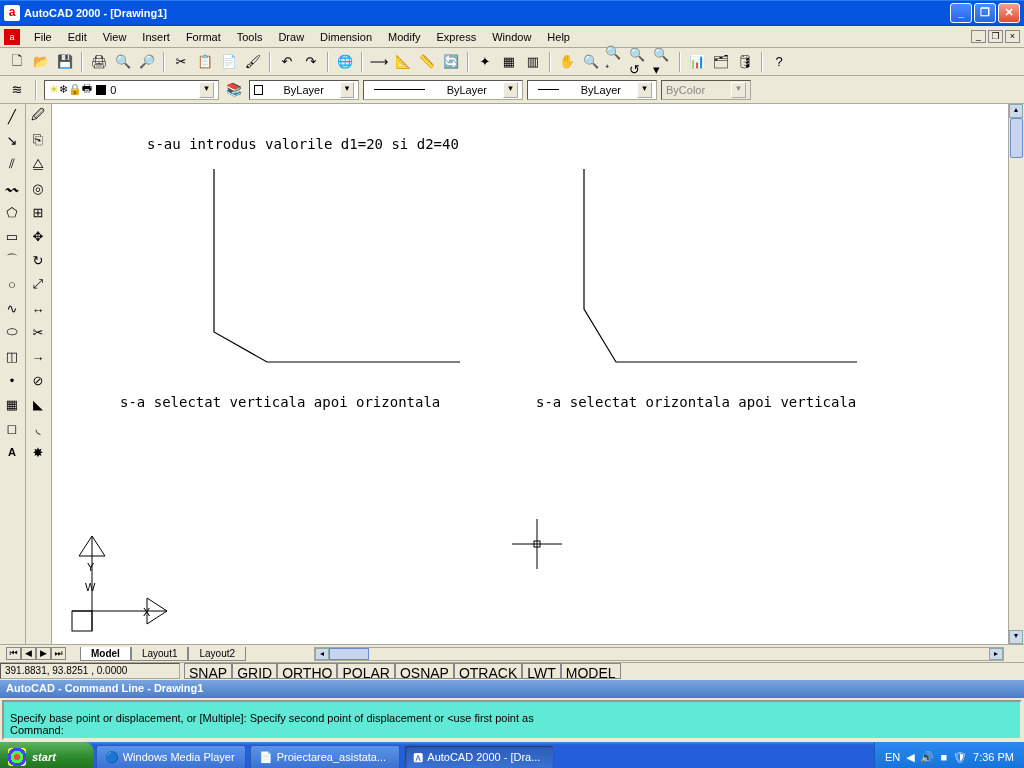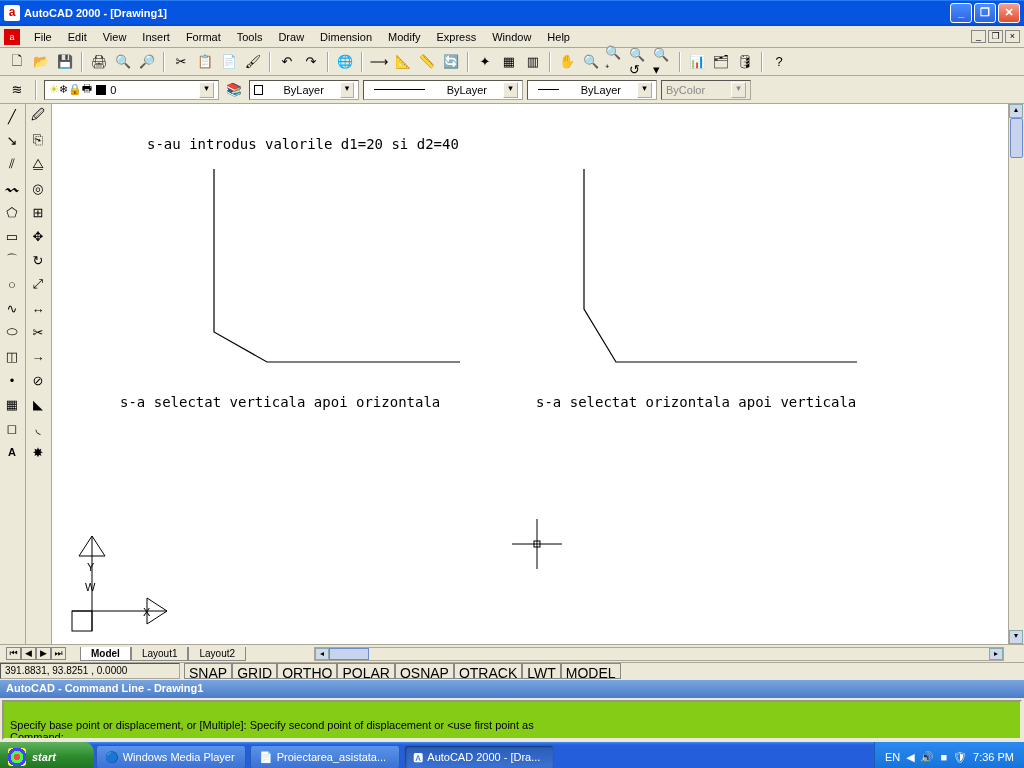--- a/index.html
+++ b/index.html
@@ -38,21 +38,21 @@
 .canvas-text { position: absolute; font-family: monospace; font-size: 14px; }
 .tabs-row { height: 18px; background: #ece9d8; display: flex; align-items: center; border-top: 1px solid #aca899; padding-left: 54px; }
 .tab { padding: 1px 10px; border: 1px solid #888; border-top: none; background: #ece9d8; font-size: 10px; }
 .tab.active { background: #fff; font-weight: bold; }
 .hscroll-track { flex: 1; margin-left: 260px; margin-right: 20px; height: 14px; background: #ece9d8; border: 1px solid #aca899; position: relative; }
 .coord-row { height: 18px; background: #ece9d8; display: flex; align-items: flex-start; border-top: 1px solid #aca899; }
 .coord-box { border: 1px inset #aca899; padding: 1px 4px; height: 16px; background: #ece9d8; font-size: 10px; }
 .status-btns { display: flex; margin-left: 4px; }
 .status-btn { border: 1px solid #888; padding: 1px 4px; height: 16px; font-size: 14px; background: #ece9d8; }
 .cmdline-title { height: 18px; background: linear-gradient(to bottom, #7aa5e0, #4a7cc8); color: #fff; font-size: 11px; padding: 2px 6px; font-weight: bold; }
-.cmdline-area { height: 40px; background: #84cc16; border: 2px inset #ece9d8; margin: 2px; padding: 17px 6px; font-family: monospace; font-size: 11px; overflow: hidden; }
+.cmdline-area { height: 40px; background: #5eead4; border: 2px inset #ece9d8; margin: 2px; padding: 10px 6px; font-family: monospace; font-size: 11px; overflow: hidden; }
 .taskbar { height: 30px; background: linear-gradient(to bottom, #3e8bf0 0%, #245edb 10%, #245edb 90%, #1246b8 100%); display: flex; align-items: center; }
 .start-btn { height: 30px; width: 94px; background: linear-gradient(to bottom, #5fb35f, #2d8a2d 50%, #1d6d1d); color: #fff; font-weight: bold; font-style: italic; font-size: 15px; display: flex; align-items: center; padding-left: 8px; border-radius: 0 10px 10px 0; }
 .start-btn::before { content: ""; width: 18px; height: 18px; background: radial-gradient(circle, #f44 25%, #4f4 25% 50%, #44f 50% 75%, #ff4 75%); border-radius: 3px; margin-right: 6px; }
 .task-btn { height: 24px; margin: 0 2px; padding: 0 8px; background: linear-gradient(#5a93e8, #3b72d4); border: 1px solid #2a5cb8; border-radius: 3px; color: #fff; display: flex; align-items: center; gap: 4px; font-size: 11px; min-width: 150px; }
 .task-btn.active { background: linear-gradient(#2a5cb8, #3b72d4); box-shadow: inset 1px 1px 2px rgba(0,0,0,0.4); }
 .systray { margin-left: auto; height: 30px; background: linear-gradient(#2a8aef, #1470d8); display: flex; align-items: center; padding: 0 10px; color: #fff; gap: 6px; border-left: 1px solid #1a5db8; }
 svg.draw-line { position: absolute; }
 .ucs-icon { position: absolute; left: 15px; bottom: 8px; }
 .crosshair { position: absolute; left: 460px; top: 415px; }
 </style>

